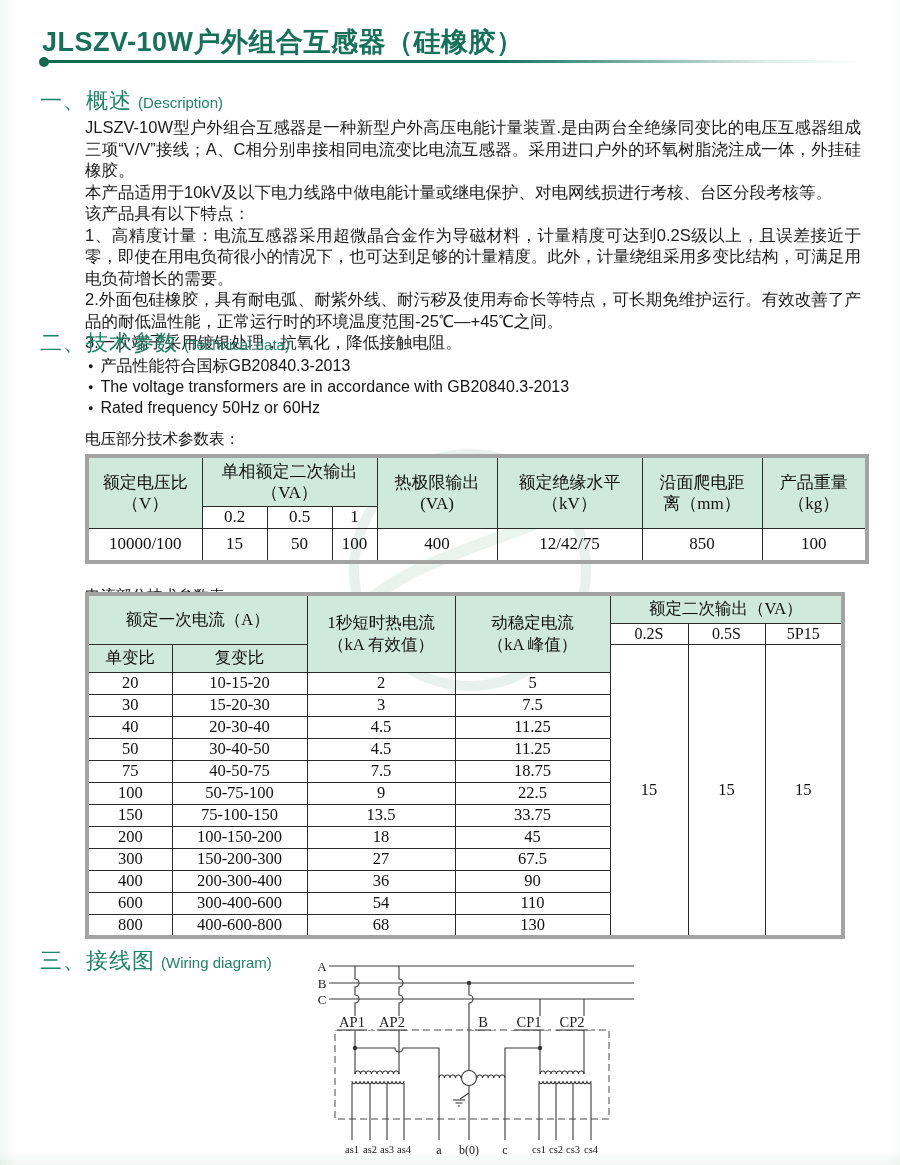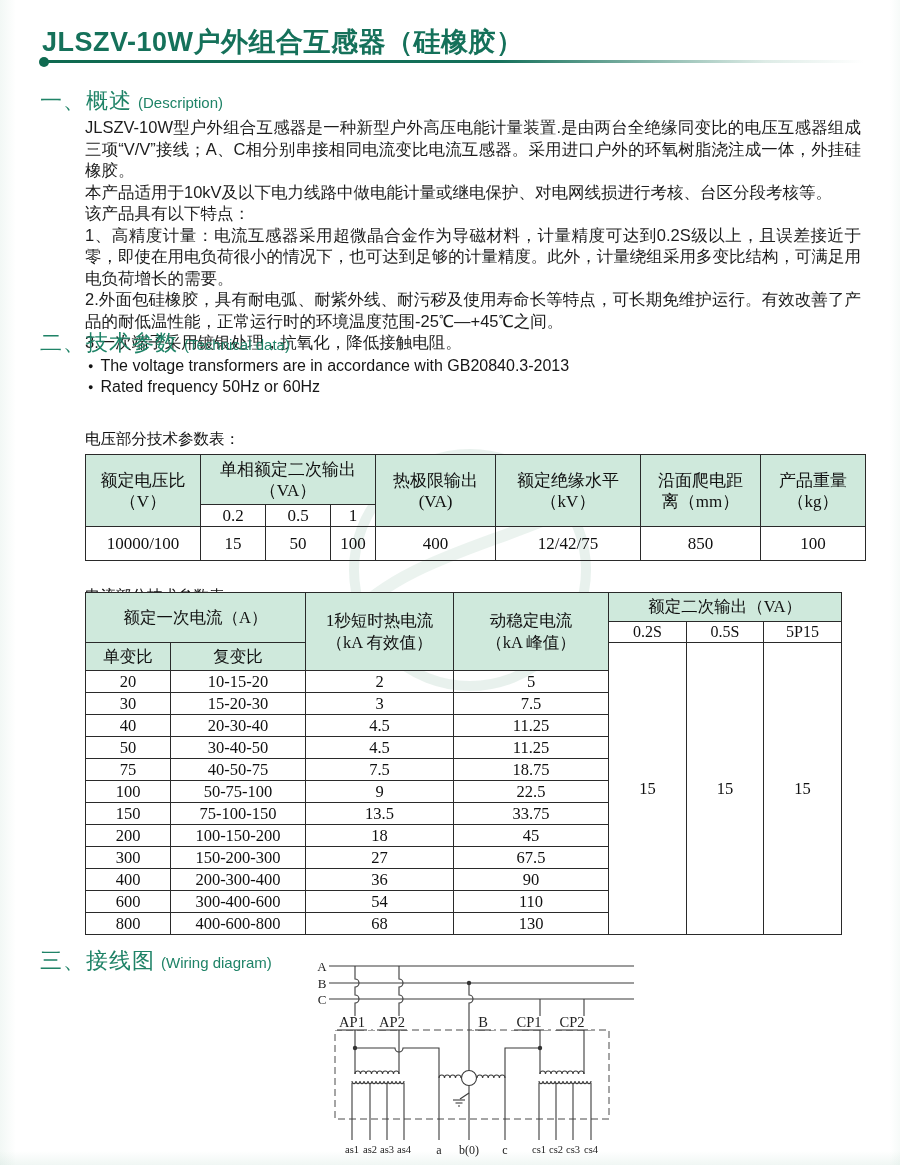--- a/index.html
+++ b/index.html
@@ -25,21 +25,21 @@
   .overview-text p{margin:0;}
 
   .bullets{position:absolute;left:88px;top:356px;margin:0;padding:0;list-style:none;
            font-size:16px;color:#151515;}
   .bullets li{line-height:20px;margin-bottom:1px;}
   .bullets li::before{content:"●";font-size:9px;vertical-align:2px;margin-right:7px;color:#111;}
 
   .table-caption{position:absolute;left:85px;font-size:15.5px;color:#101010;}
 
   table.spec{position:absolute;left:85px;border-collapse:collapse;table-layout:fixed;
-             font-family:"Liberation Serif",serif;color:#101010;border:1px solid #a3a3a3;}
+             font-family:"Liberation Serif",serif;color:#101010;border:4px solid #a3a3a3;}
   table.spec th,table.spec td{border:1px solid #2a2a2a;text-align:center;vertical-align:middle;
              padding:0 2px;font-weight:normal;}
   .hdr{background:#cfe9dc;}
   #voltage-table{top:454px;width:780px;font-size:17px;}
   #voltage-table .r1{height:50px;}
   #voltage-table .r2{height:22px;}
   #voltage-table .r3{height:34px;}
   #voltage-table .h2l{line-height:21px;}
   #current-table{top:592px;width:756px;font-size:16.5px;}
   #current-table .r1{height:29px;}
@@ -83,20 +83,21 @@
     <p>该产品具有以下特点：</p>
     <p>1、高精度计量：电流互感器采用超微晶合金作为导磁材料，计量精度可达到0.2S级以上，且误差接近于零，即使在用电负荷很小的情况下，也可达到足够的计量精度。此外，计量绕组采用多变比结构，可满足用电负荷增长的需要。</p>
     <p>2.外面包硅橡胶，具有耐电弧、耐紫外线、耐污秽及使用寿命长等特点，可长期免维护运行。有效改善了产品的耐低温性能，正常运行时的环境温度范围-25℃—+45℃之间。</p>
     <p>3.一次端子采用镀银处理，抗氧化，降低接触电阻。</p>
   </div>
 
   <div class="sec-head" style="top:328px;">
     <span class="big">二、技术参数</span><span class="sub">(Technical data)</span>
   </div>
   <ul class="bullets">
+    <li>产品性能符合国标GB20840.3-2013</li>
     <li>The voltage transformers are in accordance with GB20840.3-2013</li>
     <li>Rated frequency 50Hz or 60Hz</li>
   </ul>
 
   <div class="table-caption" style="top:429px;">电压部分技术参数表：</div>
 
   <table class="spec" id="voltage-table">
     <colgroup>
         <col style="width:115px">
         <col style="width:65px">

